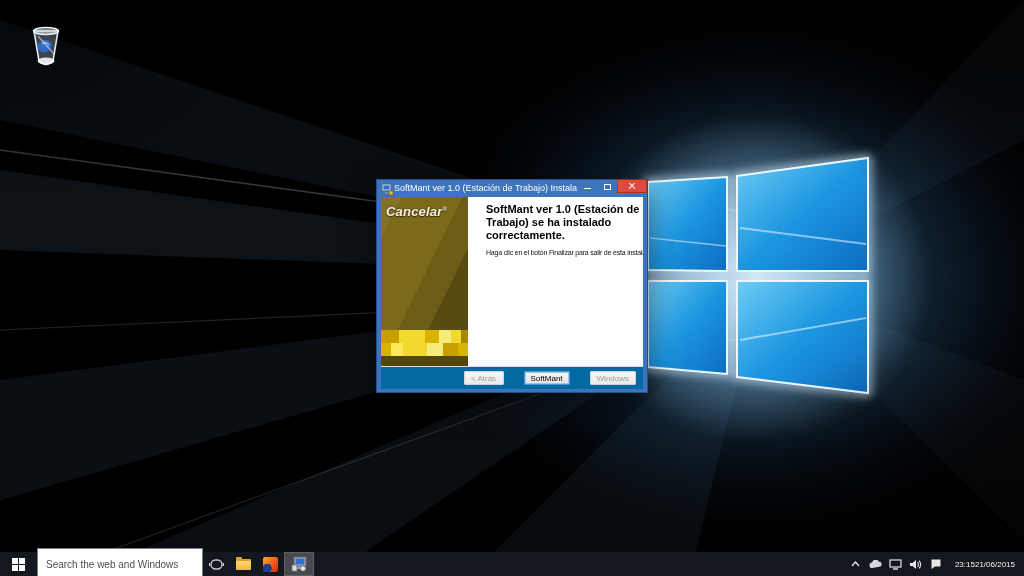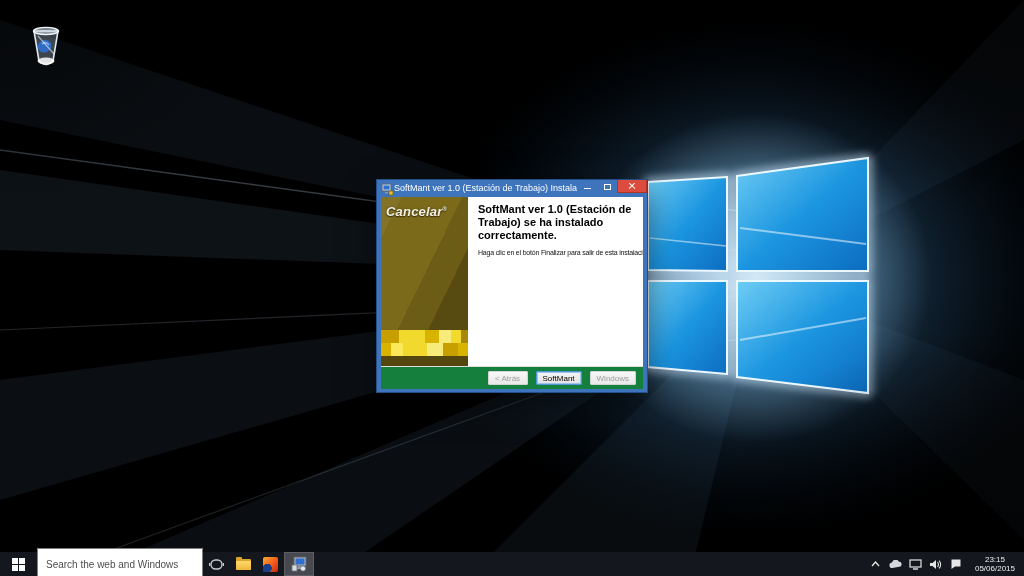--- a/index.html
+++ b/index.html
@@ -37,25 +37,25 @@
       #7b6a1a;}
   .brandlogo{position:absolute;top:7px;left:5px;font-size:13px;font-weight:bold;font-style:italic;
     color:#f4f2e6;letter-spacing:.2px;text-shadow:0 1px 1px rgba(40,30,0,.8),0 0 2px rgba(40,30,0,.6);}
   .brandlogo sup{font-size:6px;font-style:normal;}
   .mosaic{position:absolute;left:0;right:0;bottom:10px;}
   .mrow{display:flex;height:13px;}
   .mrow div{height:100%;}
   .c1{background:#c79f00;} .c2{background:#f2d92e;} .c3{background:#f7ec7a;}
   .c4{background:#d8b400;} .c5{background:#fbe95a;} .c6{background:#a8860a;}
   .mosaic-dark{position:absolute;left:0;right:0;bottom:0;height:10px;background:#53470f;}
-  .textarea{flex:1;padding:6px 8px 0 10px;}
+  .textarea{flex:1;padding:6px 8px 0 10px;margin-left:8px;}
   .heading{font-size:11px;font-weight:bold;color:#000;line-height:13px;margin-bottom:7px;}
   .bodytext{font-size:7px;color:#111;letter-spacing:-.2px;white-space:nowrap;}
-  .footer{margin:0 4px;height:23px;background:#15803d;border-top:1px solid #dcdcdc;
-    display:flex;align-items:center;justify-content:flex-end;gap:8px;padding-right:7px;}
+  .footer{margin:0 4px;height:23px;background:#0369a1;border-top:1px solid #dcdcdc;
+    display:flex;align-items:center;justify-content:flex-end;gap:20px;padding-right:7px;}
   .btn{height:14px;min-width:40px;font-size:8px;padding:0 6px;line-height:11px;
     background:linear-gradient(#f7f7f7,#e9e9e9);border:1px solid #d4d4d4;color:#9d9d9d;border-radius:1px;}
   .btn.primary{color:#000;border:1px solid #4f96d9;box-shadow:inset 0 0 0 1px #9cc3ea;background:linear-gradient(#f4f4f4,#e3e3e3);}
   
   .taskbar{position:absolute;left:0;bottom:0;width:1024px;height:24px;background:#14171d;
     display:flex;align-items:center;z-index:5;}
   .startbtn{width:37px;height:24px;display:flex;align-items:center;justify-content:center;}
   .flag{display:grid;grid-template-columns:6px 6px;grid-template-rows:6px 6px;gap:1px;}
   .flag i{background:#fdfdfd;display:block;}
   .searchbox{width:166px;height:32px;background:#fff;border:1px solid #7e7e7e;
@@ -66,21 +66,21 @@
   .folder{position:relative;width:15px;height:11px;}
   .folder .back{position:absolute;inset:0;background:#dba32a;border-radius:1px;}
   .folder .tab{position:absolute;left:0;top:-2px;width:6px;height:3px;background:#dba32a;border-radius:1px 1px 0 0;}
   .folder .front{position:absolute;left:0;right:0;bottom:0;height:9px;border-radius:1px;
     background:linear-gradient(#ffd96e,#f0b63b);}
   .appicon{width:15px;height:15px;border-radius:2px;
     background:radial-gradient(circle at 28% 75%,#1c3f8c 0 28%,transparent 30%),
                linear-gradient(135deg,#ffab2e 0%,#f05a1c 55%,#c72a12 100%);}
   .tray{margin-left:auto;display:flex;align-items:center;gap:6px;padding-right:3px;}
   .trayicon{display:flex;align-items:center;justify-content:center;width:14px;height:16px;}
-  .clock{display:flex;flex-direction:column;align-items:center;justify-content:center;
+  .clock{display:flex;flex-direction:row;align-items:center;justify-content:center;
     font-size:8px;line-height:9px;color:#f0f0f0;padding:0 6px;}
 </style>
 </head>
 <body>
 
 <div class="desktop">
 
   <svg class="wallpaper" width="1024" height="576" viewBox="0 0 1024 576">
     <defs>
       <linearGradient id="paneGrad" x1="0" y1="0" x2="1" y2="1">
@@ -276,17 +276,17 @@
           <path d="M7.5,3.2 a3.2,3.2 0 0 1 0,4.6 M9,1.6 a5.5,5.5 0 0 1 0,7.8" fill="none" stroke="#e6e6e6" stroke-width="1.1"></path>
         </svg>
       </div>
       <div class="trayicon">
         <svg width="12" height="12" viewBox="0 0 12 12">
           <path d="M1.5,1.5 h9 v7 h-5.5 l-3.5,2.5 z" fill="#e6e6e6"></path>
         </svg>
       </div>
       <div class="clock">
         <span>23:15</span>
-        <span>05/06/2015</span>
+        <span>21/06/2015</span>
       </div>
     </div>
   </div>
 </div>
 
 </body></html>

